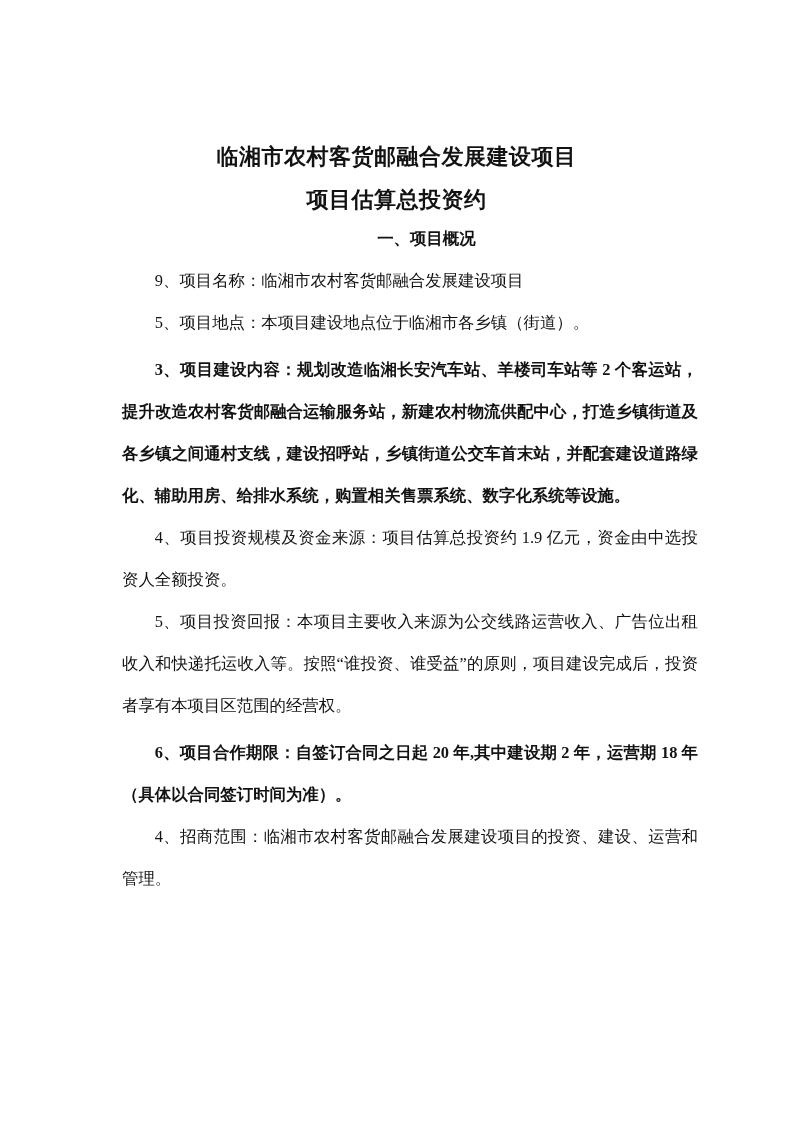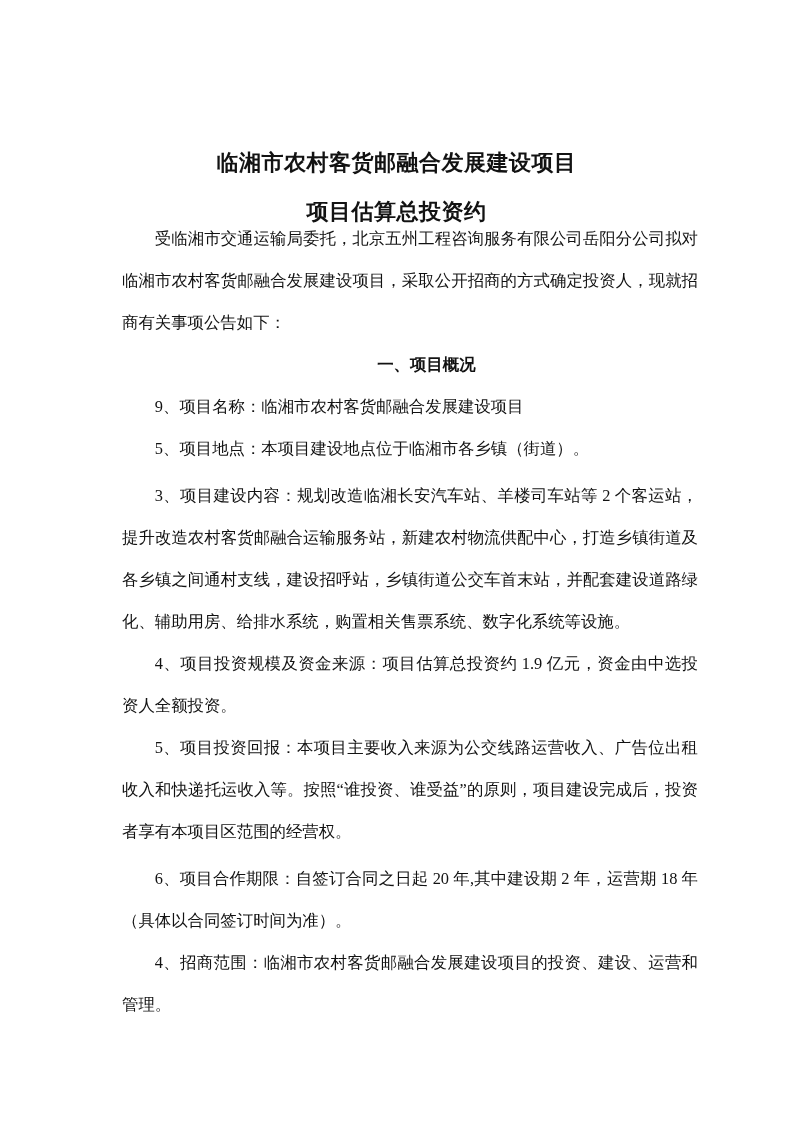--- a/index.html
+++ b/index.html
@@ -17,21 +17,21 @@
     font-family: "Liberation Serif", "DejaVu Serif", serif;
   }
   .titles {
     position: absolute;
     top: 134px;
     left: 0;
     width: 793px;
     text-align: center;
   }
   .doc-title {
-    margin: 9px;
+    margin: 3px;
     font-size: 22px;
     line-height: 40px;
     font-weight: 700;
     letter-spacing: 0.5px;
   }
   .content {
     position: absolute;
     top: 218px;
     left: 122px;
     width: 576px;
@@ -41,34 +41,33 @@
   p.body {
     margin: 0;
     text-align: justify;
     text-indent: 2em;
     word-break: break-all;
   }
   p.heading {
     font-weight: 700;
     text-align: center;
   }
-  p.mt5 { margin-top: 5px; }
+  p.mt5 { margin-top: 5px; font-weight: bold; }
 </style>
 </head>
 <body>
 
 <div class="page">
 
   <div class="titles">
     <h1 class="doc-title">临湘市农村客货邮融合发展建设项目</h1>
     <h1 class="doc-title">项目估算总投资约</h1>
   </div>
 
   <div class="content">
-    <p class="body">受临湘市交通运输局委托，北京五州工程咨询服务有限公司岳阳分公司拟对临湘市农村客货邮融合发展建设项目，采取公开招商的方式确定投资人，现就招商有关事项公告如下：</p>
 
     <p class="body heading">一、项目概况</p>
 
     <p class="body">9、项目名称：临湘市农村客货邮融合发展建设项目</p>
 
     <p class="body">5、项目地点：本项目建设地点位于临湘市各乡镇（街道）。</p>
 
     <p class="body mt5">3、项目建设内容：规划改造临湘长安汽车站、羊楼司车站等 2 个客运站，提升改造农村客货邮融合运输服务站，新建农村物流供配中心，打造乡镇街道及各乡镇之间通村支线，建设招呼站，乡镇街道公交车首末站，并配套建设道路绿化、辅助用房、给排水系统，购置相关售票系统、数字化系统等设施。</p>
 
     <p class="body">4、项目投资规模及资金来源：项目估算总投资约 1.9 亿元，资金由中选投资人全额投资。</p>

